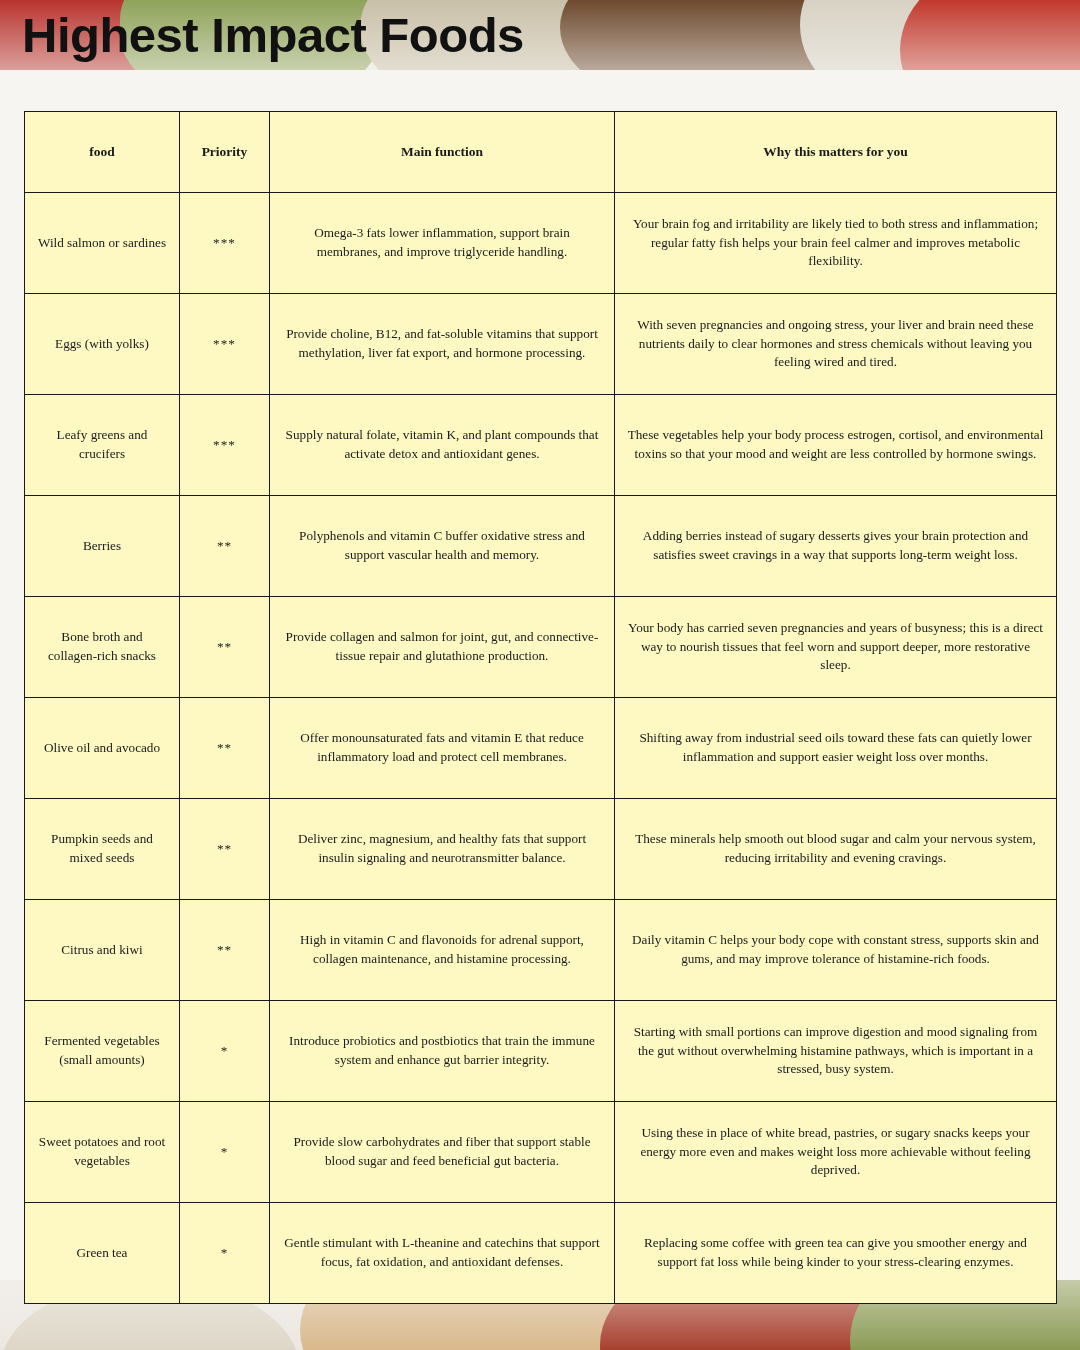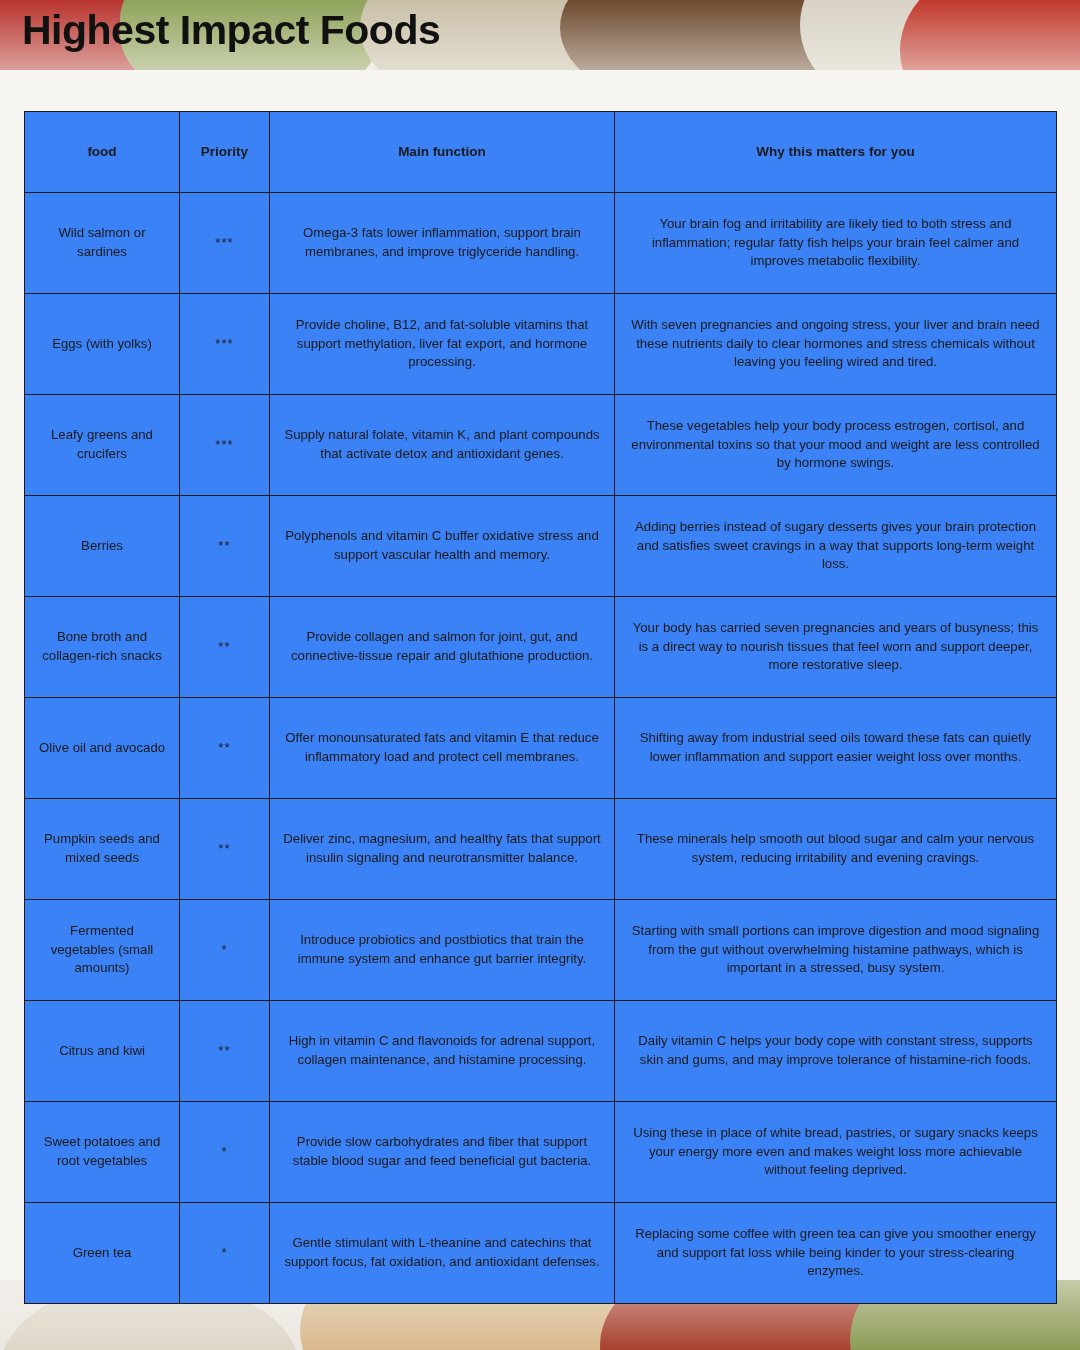--- a/index.html
+++ b/index.html
@@ -64,39 +64,40 @@
     width: 1080px;
     height: 1350px;
     box-sizing: border-box;
     padding: 0;
   }
 
   .title {
     position: absolute;
     left: 22px;
     top: 6px;
-    font-size: 41px;
+    font-size: 49px;
     font-weight: bold;
     color: #111111;
     letter-spacing: -0.5px;
     line-height: 1.2;
   }
 
   .table-wrap {
     position: absolute;
     left: 24px;
     top: 111px;
     width: 1032px;
   }
 
   table.impact-table {
     width: 1032px;
     border-collapse: collapse;
-    background: #3b82f6;
+    background: #fef9c3;
     table-layout: fixed;
+    font-family: Liberation Serif, serif;
   }
   table.impact-table th,
   table.impact-table td {
     border: 1.6px solid #1a1a1a;
     vertical-align: middle;
     text-align: center;
     padding: 10px 12px;
     color: #1a1a1a;
   }
   table.impact-table thead th {
@@ -198,32 +199,32 @@
           <td>Offer monounsaturated fats and vitamin E that reduce inflammatory load and protect cell membranes.</td>
           <td>Shifting away from industrial seed oils toward these fats can quietly lower inflammation and support easier weight loss over months.</td>
         </tr>
         <tr>
           <td>Pumpkin seeds and mixed seeds</td>
           <td class="cell-priority">**</td>
           <td>Deliver zinc, magnesium, and healthy fats that support insulin signaling and neurotransmitter balance.</td>
           <td>These minerals help smooth out blood sugar and calm your nervous system, reducing irritability and evening cravings.</td>
         </tr>
         <tr>
+          <td>Citrus and kiwi</td>
+          <td class="cell-priority">**</td>
+          <td>High in vitamin C and flavonoids for adrenal support, collagen maintenance, and histamine processing.</td>
+          <td>Daily vitamin C helps your body cope with constant stress, supports skin and gums, and may improve tolerance of histamine-rich foods.</td>
+        </tr>
+        <tr>
           <td>Fermented vegetables (small amounts)</td>
           <td class="cell-priority">*</td>
           <td>Introduce probiotics and postbiotics that train the immune system and enhance gut barrier integrity.</td>
           <td>Starting with small portions can improve digestion and mood signaling from the gut without overwhelming histamine pathways, which is important in a stressed, busy system.</td>
         </tr>
         <tr>
-          <td>Citrus and kiwi</td>
-          <td class="cell-priority">**</td>
-          <td>High in vitamin C and flavonoids for adrenal support, collagen maintenance, and histamine processing.</td>
-          <td>Daily vitamin C helps your body cope with constant stress, supports skin and gums, and may improve tolerance of histamine-rich foods.</td>
-        </tr>
-        <tr>
           <td>Sweet potatoes and root vegetables</td>
           <td class="cell-priority">*</td>
           <td>Provide slow carbohydrates and fiber that support stable blood sugar and feed beneficial gut bacteria.</td>
           <td>Using these in place of white bread, pastries, or sugary snacks keeps your energy more even and makes weight loss more achievable without feeling deprived.</td>
         </tr>
         <tr>
           <td>Green tea</td>
           <td class="cell-priority">*</td>
           <td>Gentle stimulant with L-theanine and catechins that support focus, fat oxidation, and antioxidant defenses.</td>
           <td>Replacing some coffee with green tea can give you smoother energy and support fat loss while being kinder to your stress-clearing enzymes.</td>

